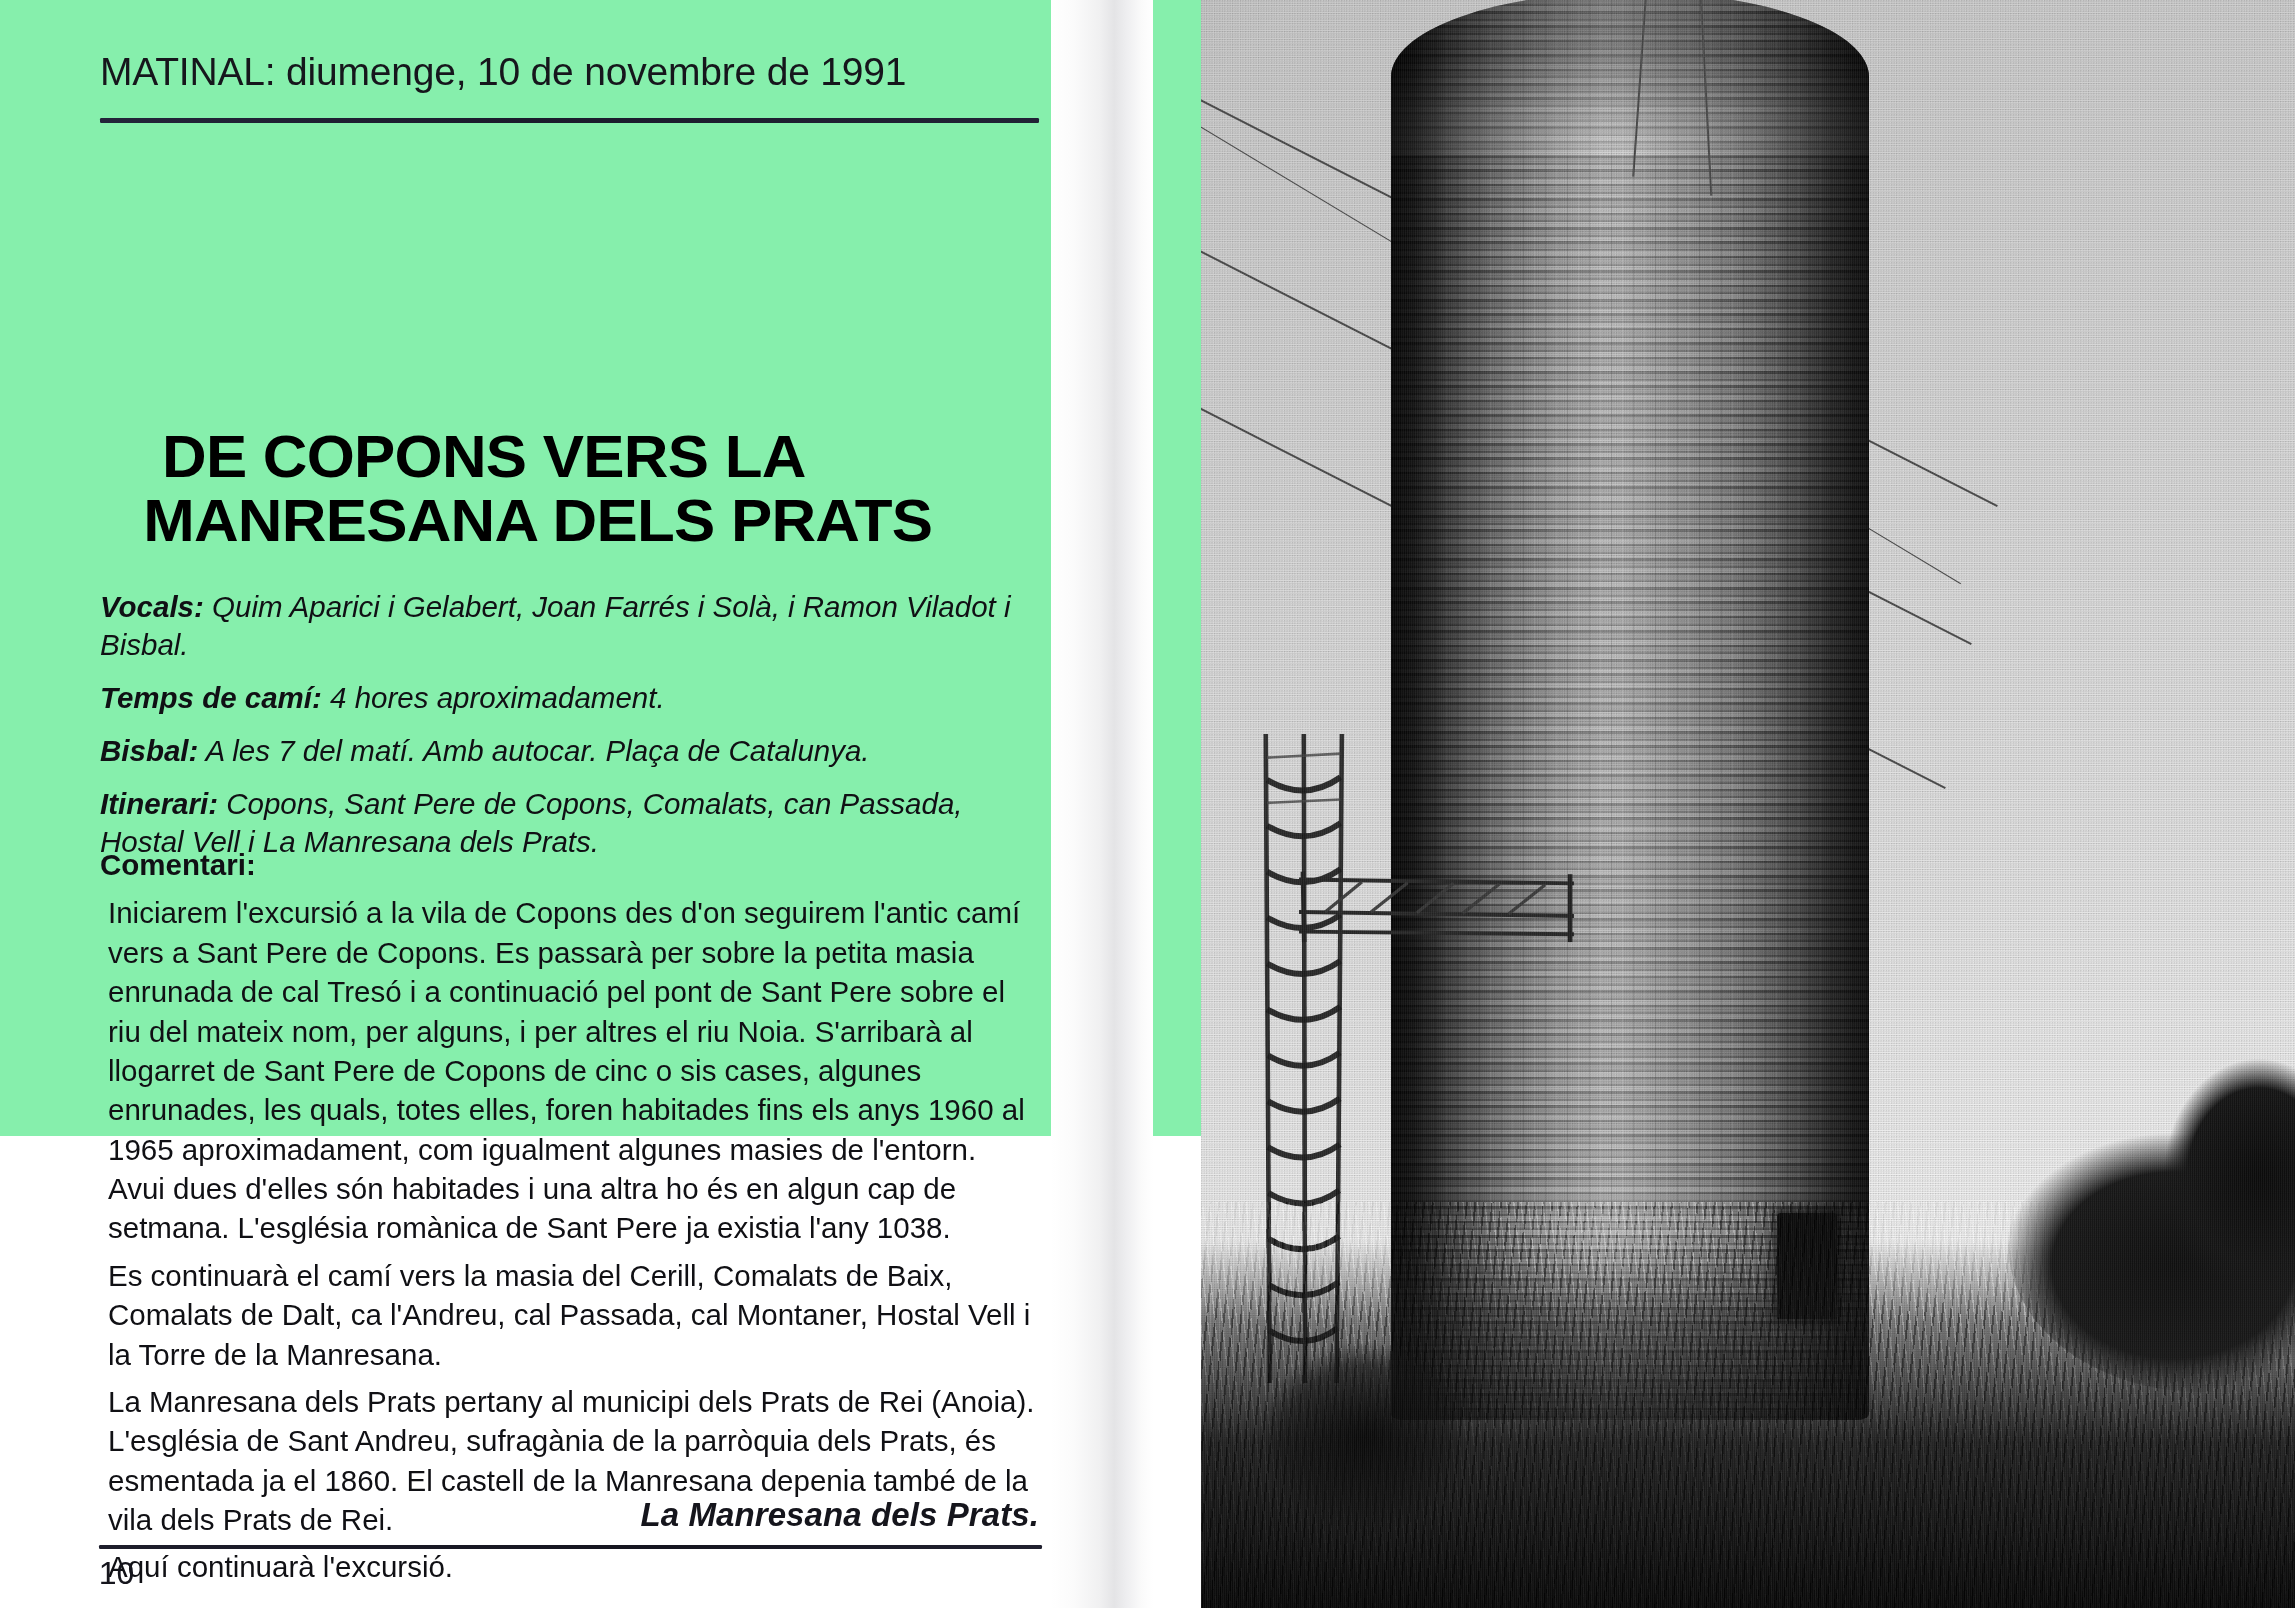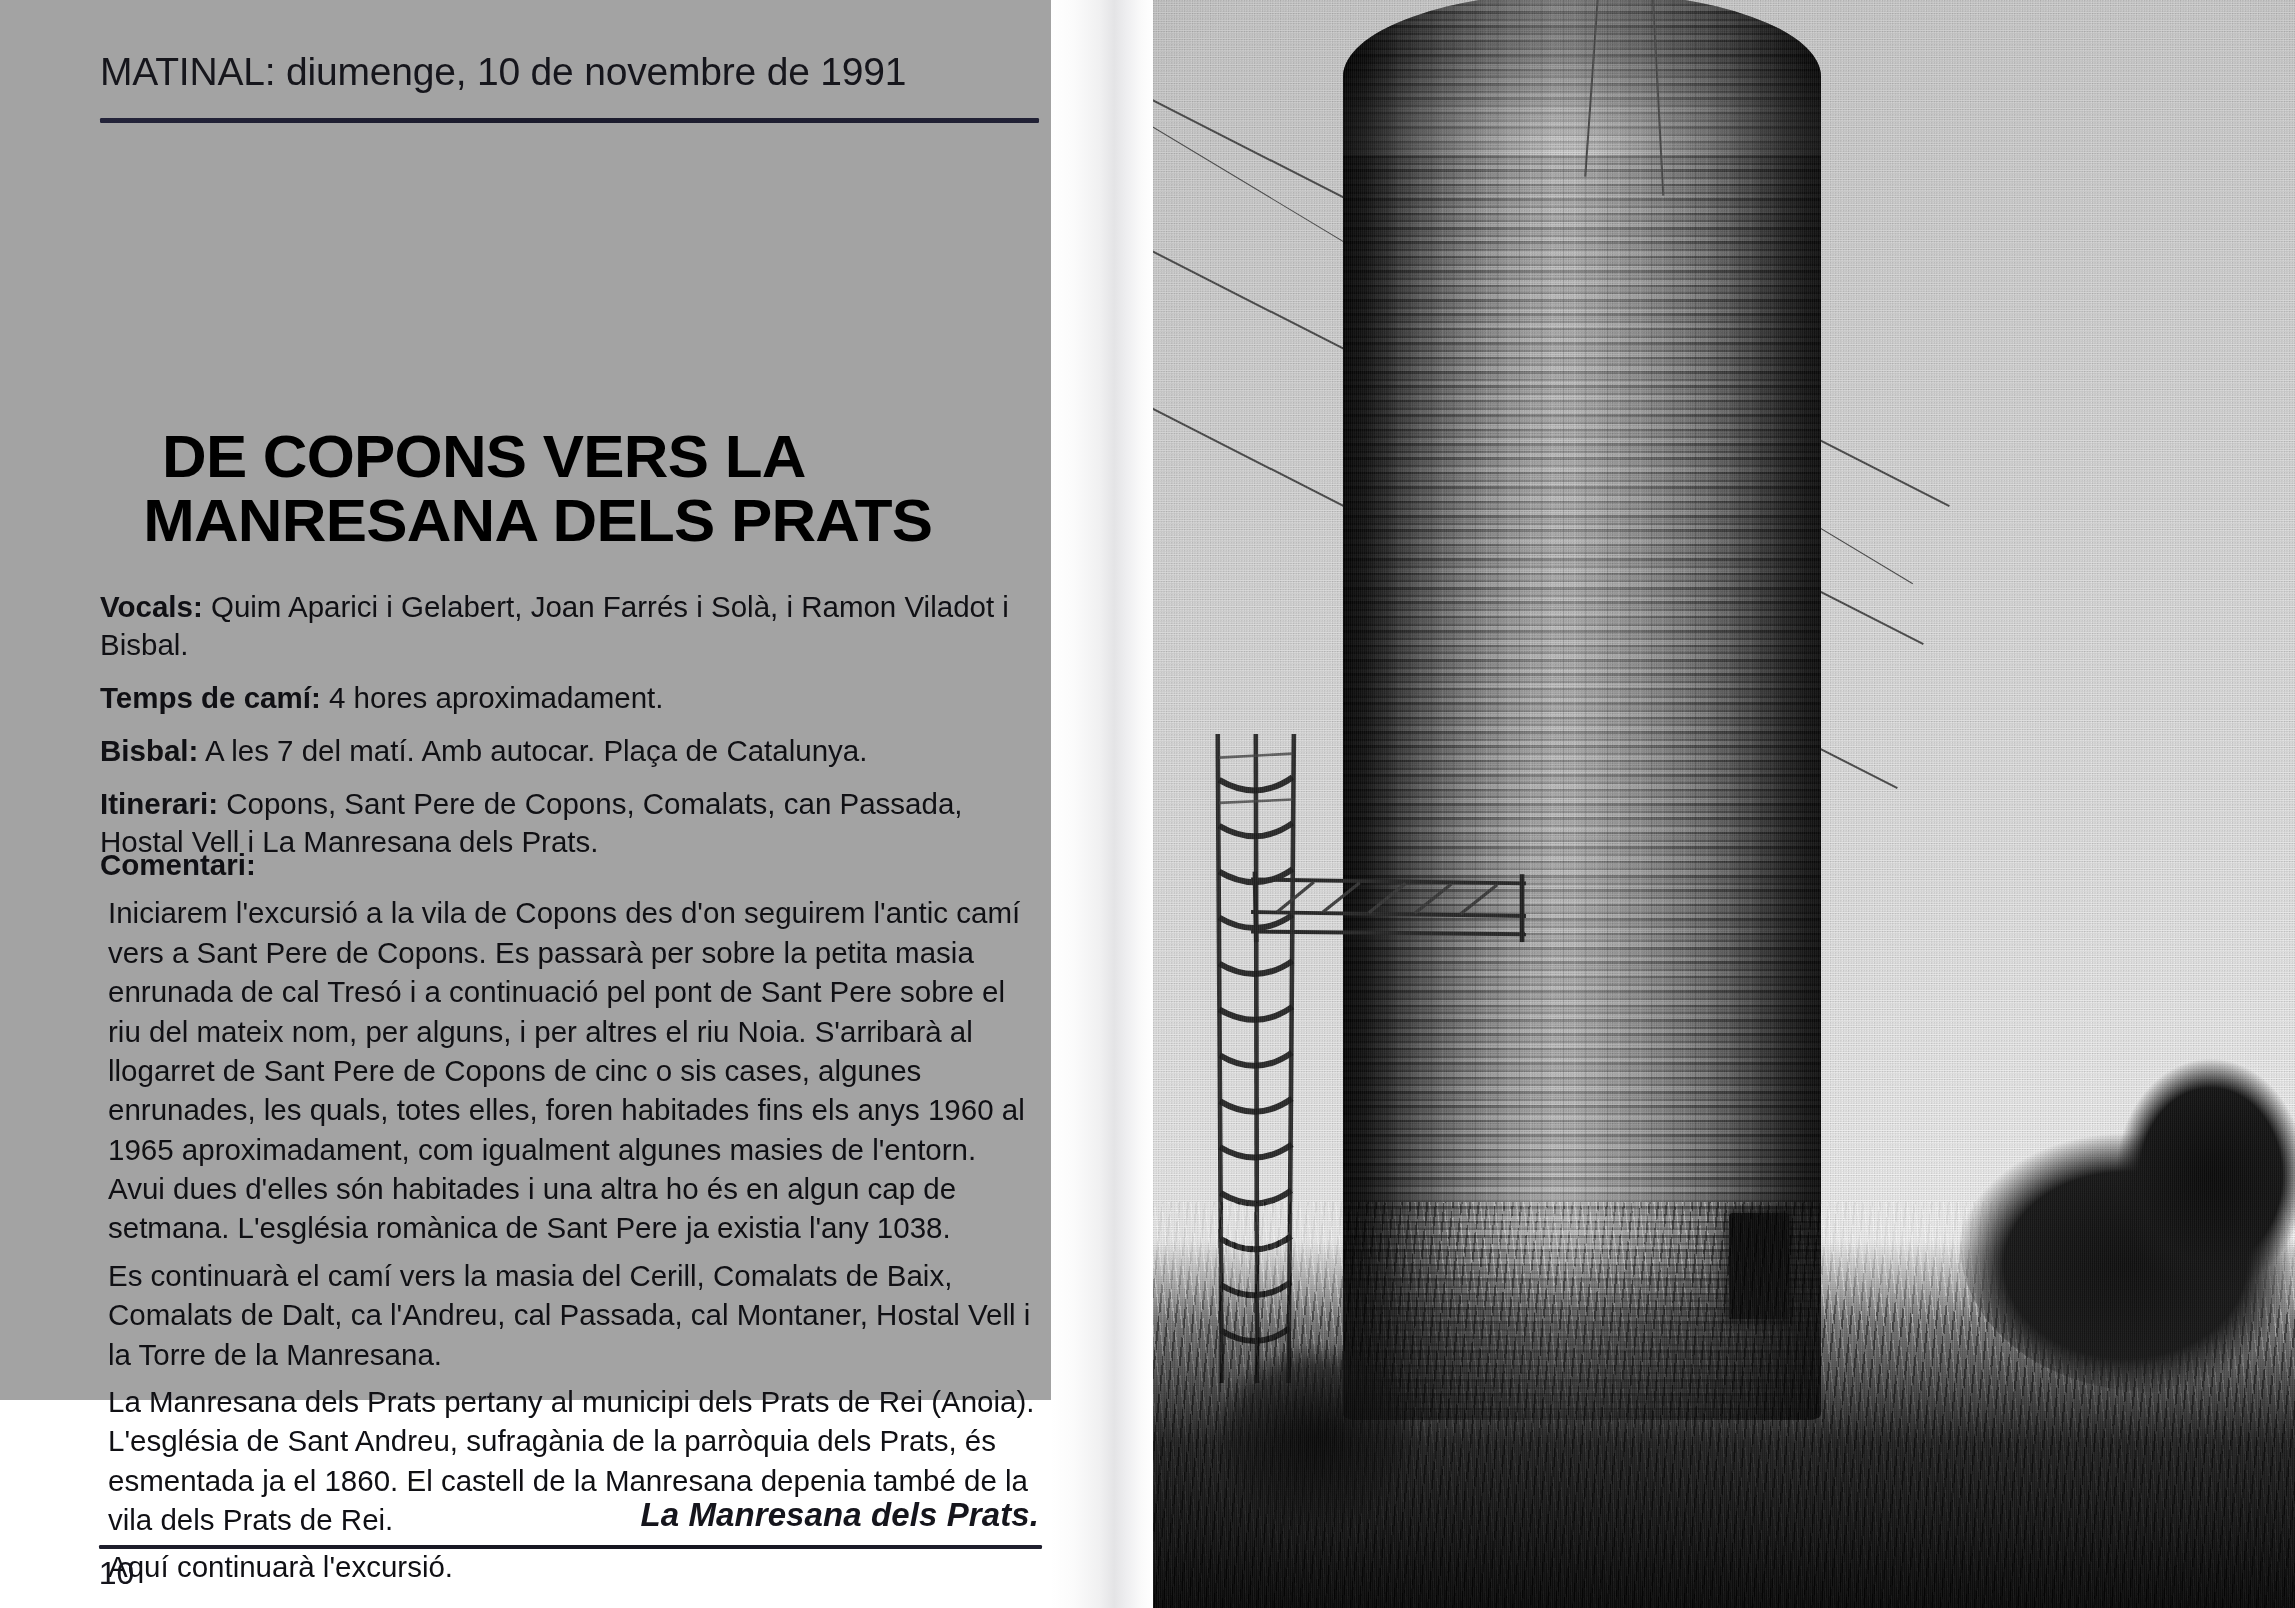--- a/index.html
+++ b/index.html
@@ -8,23 +8,24 @@
     background:#ffffff;
     font-family:"Liberation Sans", sans-serif;
     overflow:hidden;
     position:relative;
   }
   .page{position:absolute;inset:0;display:flex;}
 
   
   .left-page{
     position:relative;
-    width:1153px;height:1400px;
-    background:#a3a3a3;
+    width:1153px;height:1136px;
+    background:#86efac;
     flex:0 0 1153px;
+    padding-left:48px;
   }
   .left-inner{
     position:absolute;
     left:100px; top:0; right:0; bottom:0;
     width:950px;
   }
 
   .kicker{
     position:absolute;left:0;top:50px;width:937px;
     font-size:39px;letter-spacing:-0.2px;color:#16161c;
@@ -42,21 +43,21 @@
     font-weight:900;letter-spacing:-0.7px;color:#000;
     font-family:"Liberation Sans","DejaVu Sans",sans-serif;
     transform:scaleX(1.03);transform-origin:left top;
   }
   .headline .l2{display:block;margin-left:-18.3px;}
 
   .meta{
     position:absolute;left:0;top:588px;width:939px;
     font-size:29.5px;line-height:1.30;color:#101014;
   }
-  .meta p{margin:0 0 14.4px 0;}
+  .meta p{margin:0 0 14.4px 0;font-style:italic;}
   .meta b{font-weight:700;}
 
   .body{
     position:absolute;left:0;top:845px;width:943px;
     font-size:29.5px;line-height:1.335;color:#101014;
   }
   .body .lbl{font-weight:700;display:block;margin-bottom:9px;}
   .body p{margin:8px;}
 
   .caption{

